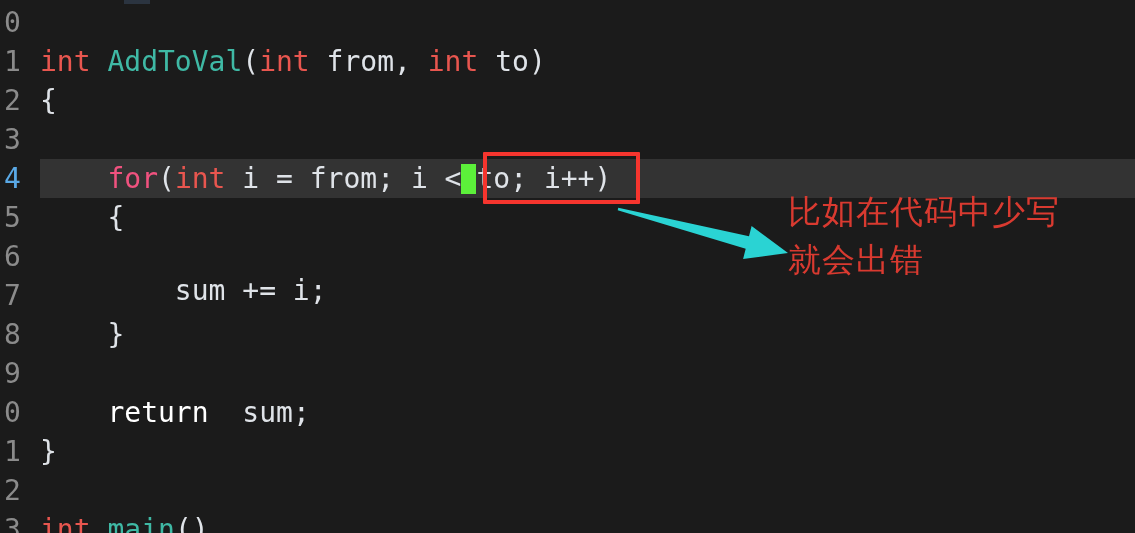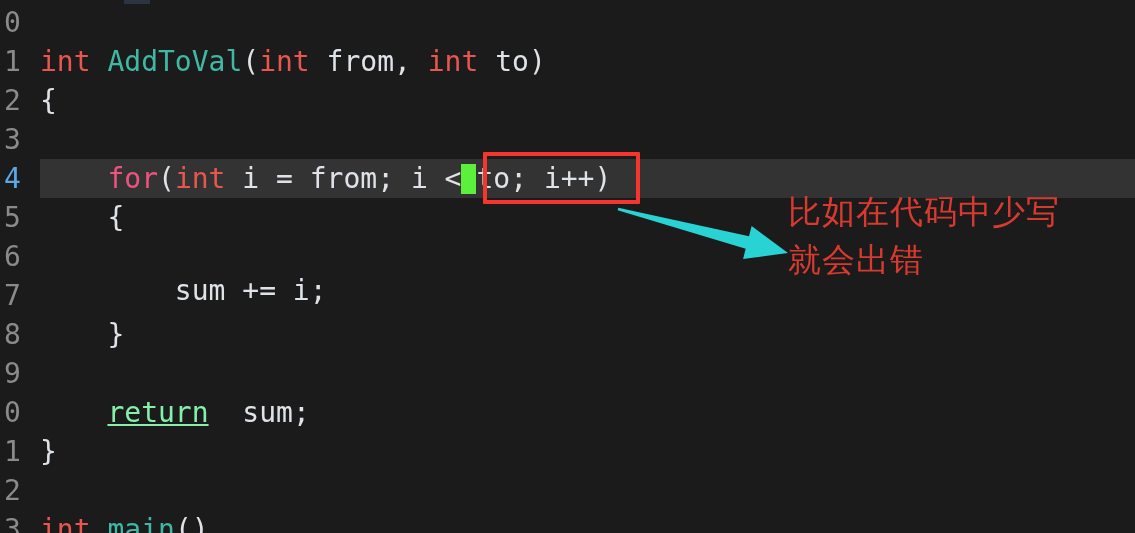--- a/index.html
+++ b/index.html
@@ -161,21 +161,21 @@
     <div class="code-area" id="code-area">
         <div class="code-line" style="top: 3px;"></div>
         <div class="code-line" style="top: 42px;"><span class="t-kw" style="color: rgb(232, 86, 79);">int</span><span class="t-plain"> </span><span class="t-fn" style="color: rgb(63, 185, 165);">AddToVal</span><span class="t-punc">(</span><span class="t-kw" style="color: rgb(232, 86, 79);">int</span><span class="t-plain"> from, </span><span class="t-kw" style="color: rgb(232, 86, 79);">int</span><span class="t-plain"> to)</span></div>
         <div class="code-line" style="top: 81px;"><span class="t-punc">{</span></div>
         <div class="code-line" style="top: 159px;"><span class="t-plain">    </span><span class="t-ctrl" style="color: rgb(240, 82, 127);">for</span><span class="t-punc">(</span><span class="t-kw" style="color: rgb(232, 86, 79);">int</span><span class="t-plain"> i = from; i </span><span class="t-plain">&lt;</span><span class="caret-block" style="background: rgb(92, 240, 58);"></span><span class="t-plain">to; i++)</span></div>
         <div class="code-line" style="top: 198px;"><span class="t-punc">    {</span></div>
         <div class="code-line" style="top: 223px; margin-top: 48px;"><span class="t-plain">        sum += i;</span></div>
         <div class="code-line" style="top: 276px;"></div>
         <div class="code-line" style="top: 315px;"><span class="t-punc">    }</span></div>
         <div class="code-line" style="top: 354px;"></div>
-        <div class="code-line" style="top: 393px;"><span class="t-plain">    </span><span class="t-ctrl" style="color: #86efac; text-decoration: underline;">return</span><span class="t-plain">  sum;</span></div>
+        <div class="code-line" style="top: 393px;"><span class="t-plain">    </span><span class="t-ctrl" style="color: #ffffff;">return</span><span class="t-plain">  sum;</span></div>
         <div class="code-line" style="top: 432px;"><span class="t-punc">}</span></div>
         <div class="code-line" style="top: 471px;"></div>
         <div class="code-line" style="top: 510px;"><span class="t-kw" style="color: rgb(232, 86, 79);">int</span><span class="t-plain"> </span><span class="t-fn" style="color: rgb(63, 185, 165);">main</span><span class="t-punc">()</span></div>
       </div>
   </div>
 
   <div class="red-box" id="red-box" style="left: 483px; top: 152px; width: 157px; height: 52px; border-color: rgb(246, 53, 46);"></div>
 
   <svg class="anno-svg" id="anno-svg" viewBox="0 0 1135 533" xmlns="http://www.w3.org/2000/svg">
       <polygon points="617.7,210.2 745.7,248.8 743.1,258.9 788.0,253.0 751.6,226.0 749.0,236.2 618.3,207.8" fill="#2ad3d3"></polygon>

